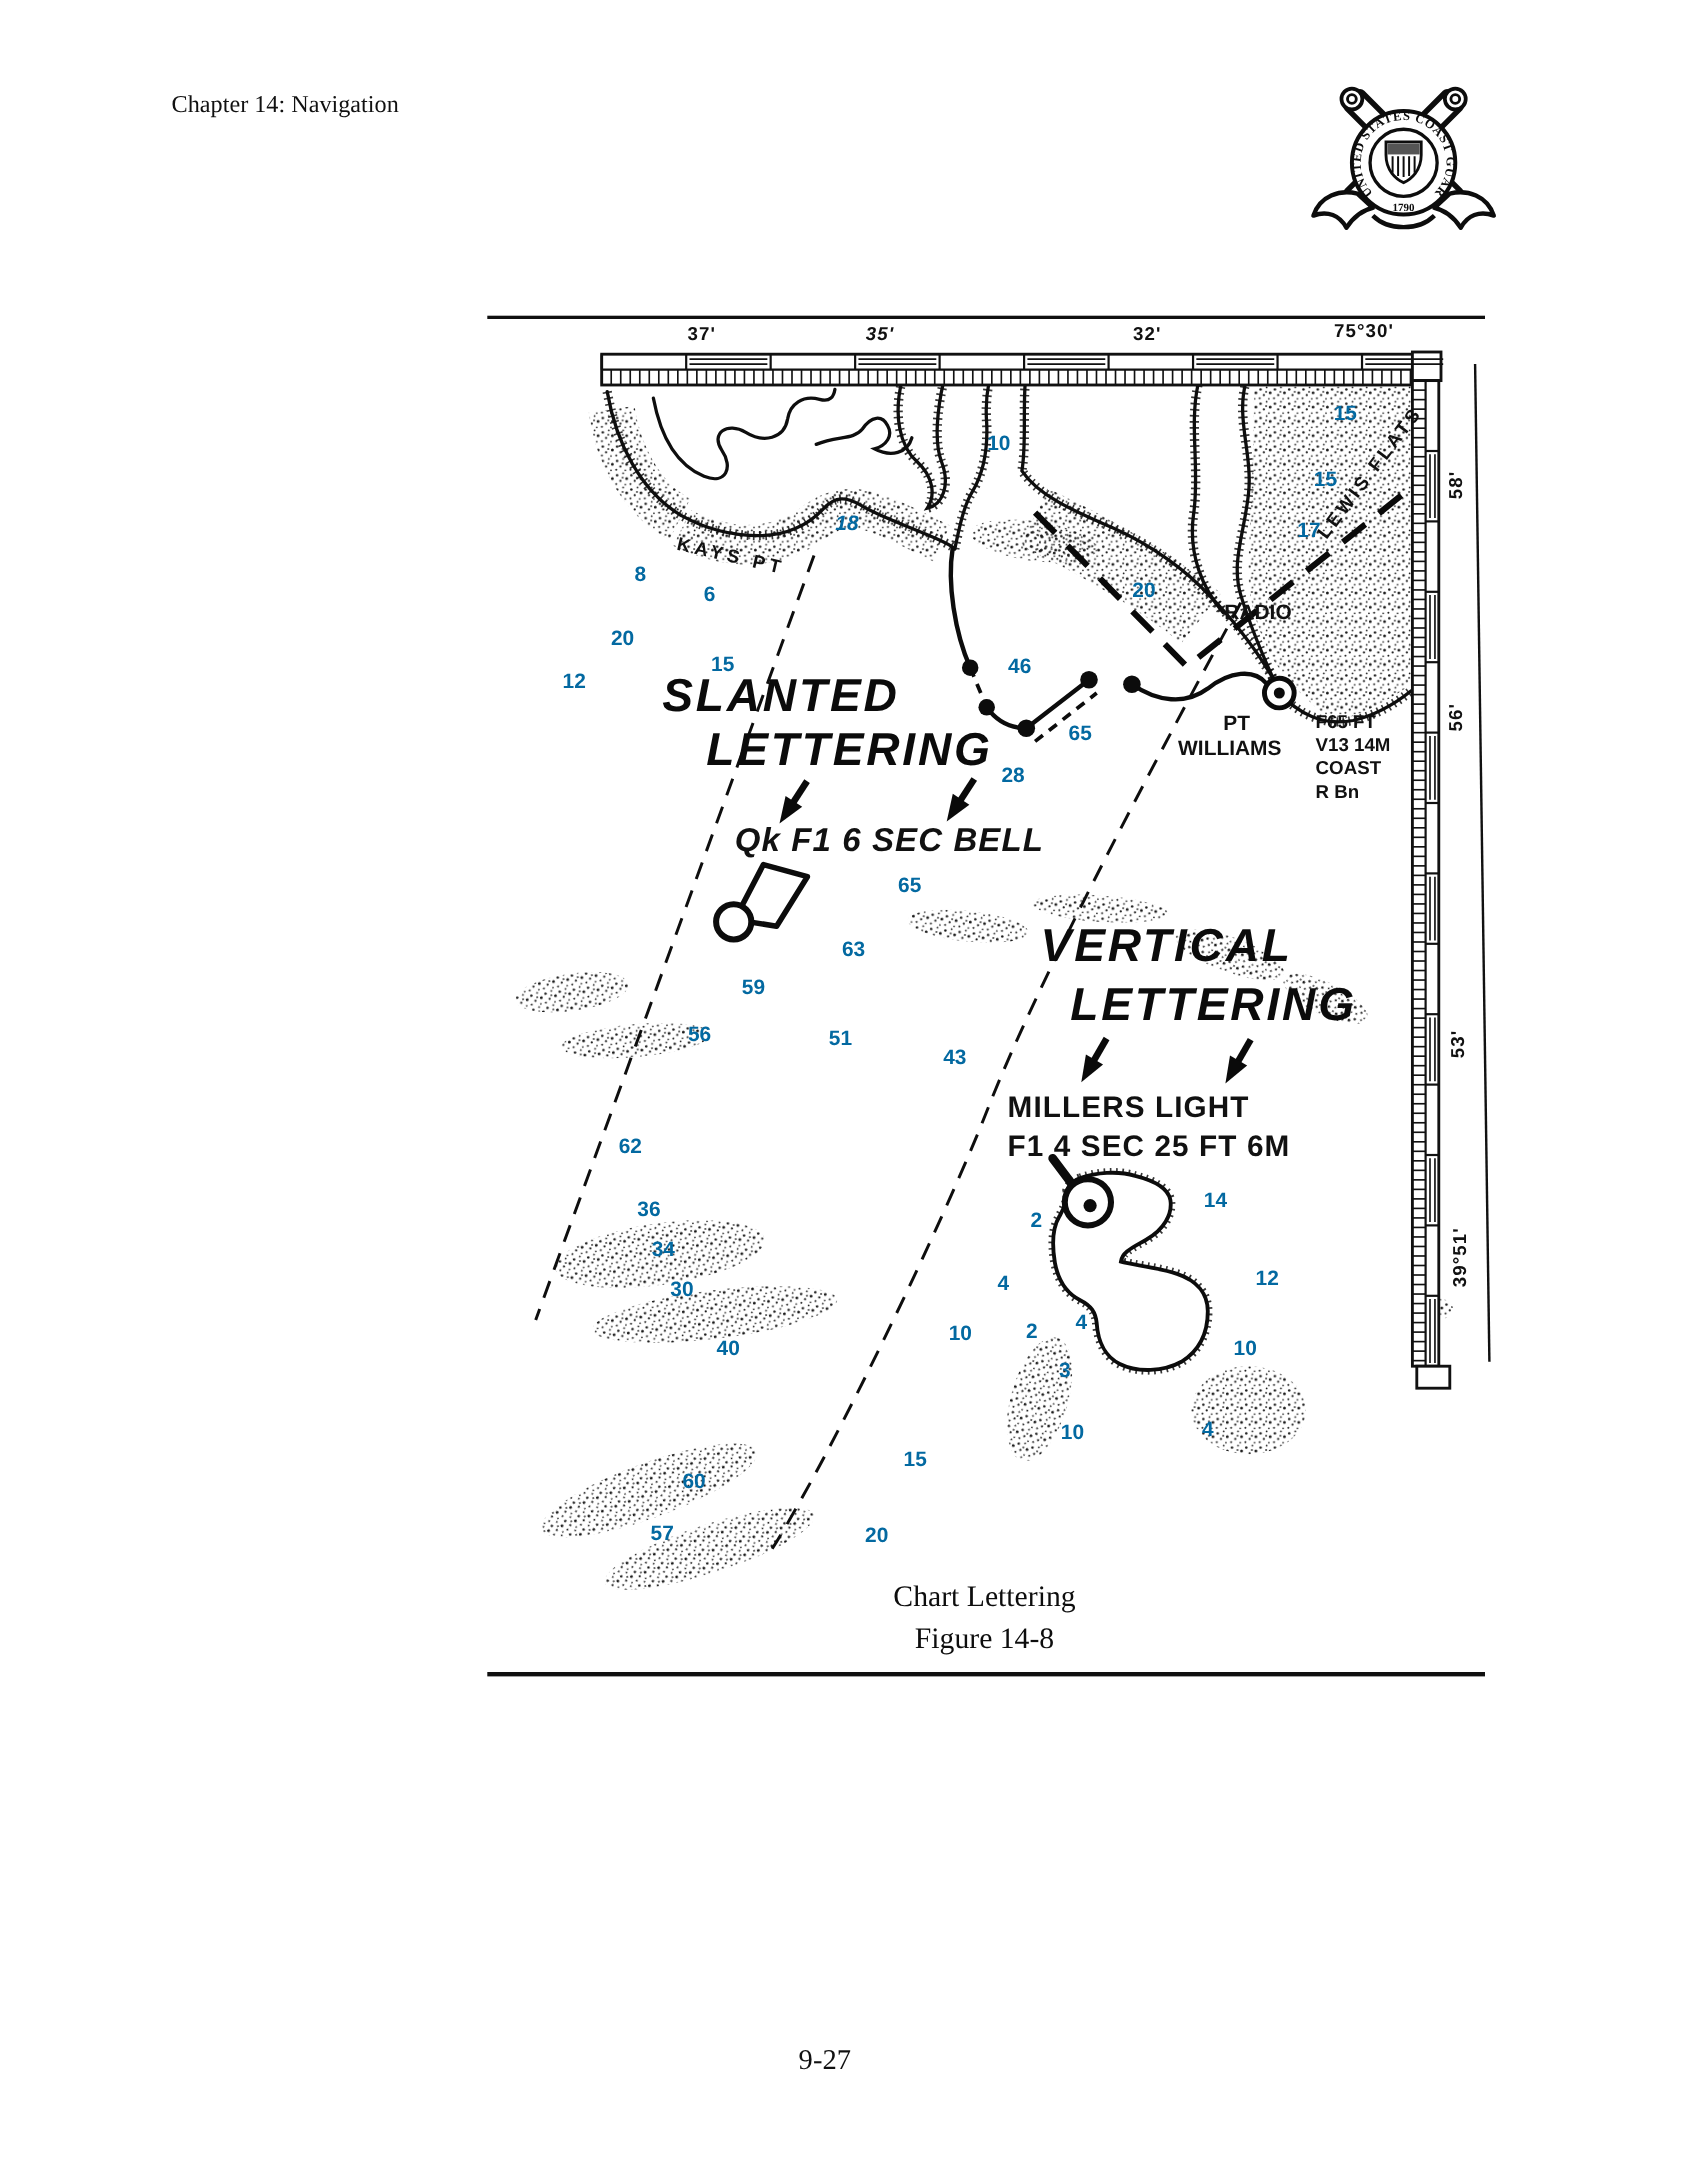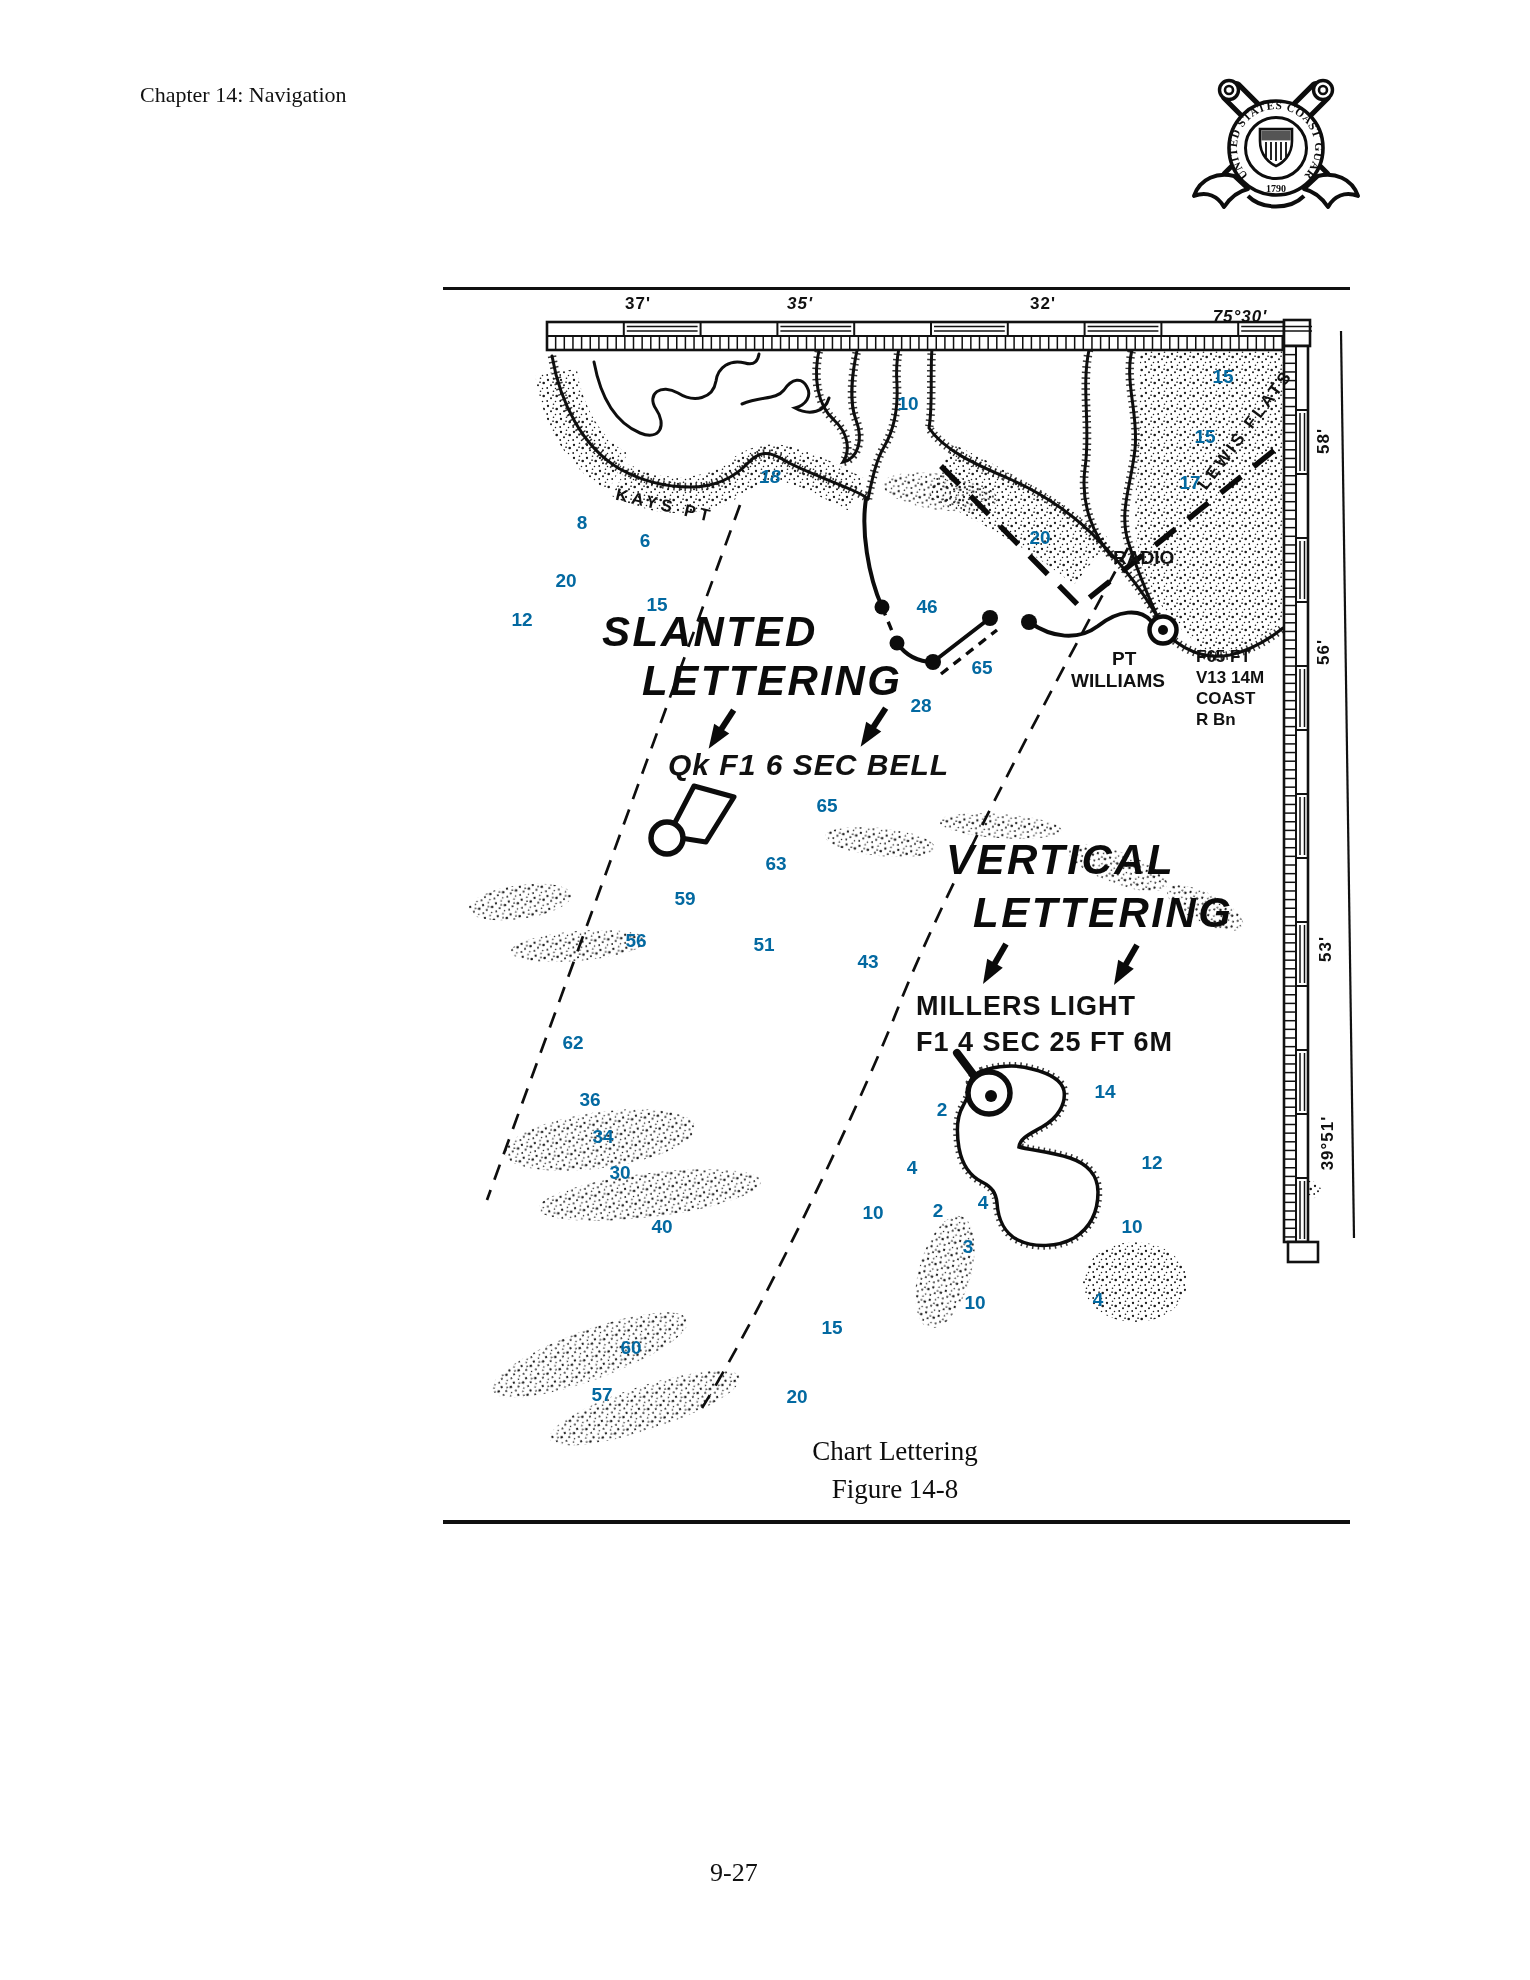--- a/index.html
+++ b/index.html
@@ -1,18 +1,18 @@
 <!DOCTYPE html>
 <html><head>
 <meta charset="utf-8">
 <style>
   html,body{margin:0;padding:0;background:#ffffff;}
   .page{position:relative;width:1530px;height:1980px;background:#fff;overflow:hidden;
         font-family:"Liberation Sans",sans-serif;color:#111;}
-  .serif{font-family:"Liberation Serif",serif;}
+  .serif{font-family:"Liberation Serif",serif;margin-left:16px;}
   .abs{position:absolute;}
   .rule{position:absolute;background:#101010;}
   
   .coordlabel{position:absolute;font:700 17px "Liberation Sans",sans-serif;letter-spacing:1px;
               transform:translate(-50%,-50%);white-space:nowrap;}
   .coordlabel.vert{transform:translate(-50%,-50%) rotate(-90deg);}
   .depth{position:absolute;font:700 19px "Liberation Sans",sans-serif;color:#0369a1;
          transform:translate(-50%,-50%);white-space:nowrap;}
   .bigslant{position:absolute;font:700 italic 42px "Liberation Sans",sans-serif;
             letter-spacing:2.5px;color:#0b0b0b;white-space:nowrap;}
@@ -448,21 +448,21 @@
           <line x1="1300" y1="1181" x2="1300" y2="1239" stroke-width="1.5" class="tickline"></line>
           <line x1="1304.5" y1="1181" x2="1304.5" y2="1239" stroke-width="1.5" class="tickline"></line>
         </g>
       <line x1="1341" y1="331" x2="1354" y2="1238" stroke-width="2.2"></line>
     </g>
   </svg>
 
   <span class="coordlabel" style="left:638px;top:304px;">37'</span>
   <span class="coordlabel" style="left:800px;top:304px;font-style:italic;">35'</span>
   <span class="coordlabel" style="left:1043px;top:304px;">32'</span>
-  <span class="coordlabel" style="left:1240px;top:317px;font-style:italic;">75°30'</span>
+  <span class="coordlabel" style="left:1240px;top:301px;">75°30'</span>
 
   <span class="coordlabel vert" style="left:1324px;top:441px;">58'</span>
   <span class="coordlabel vert" style="left:1324px;top:652px;">56'</span>
   <span class="coordlabel vert" style="left:1326px;top:949px;">53'</span>
   <span class="coordlabel vert" style="left:1328px;top:1143px;">39°51'</span>
 
   <span class="bigslant" style="left:602px;top:608px;text-align:right;">SLANTED</span>
   <span class="bigslant" style="left:642px;top:657px;">LETTERING</span>
   <span class="exslant" style="left:668px;top:748px;">Qk F1 6 SEC BELL</span>
 

